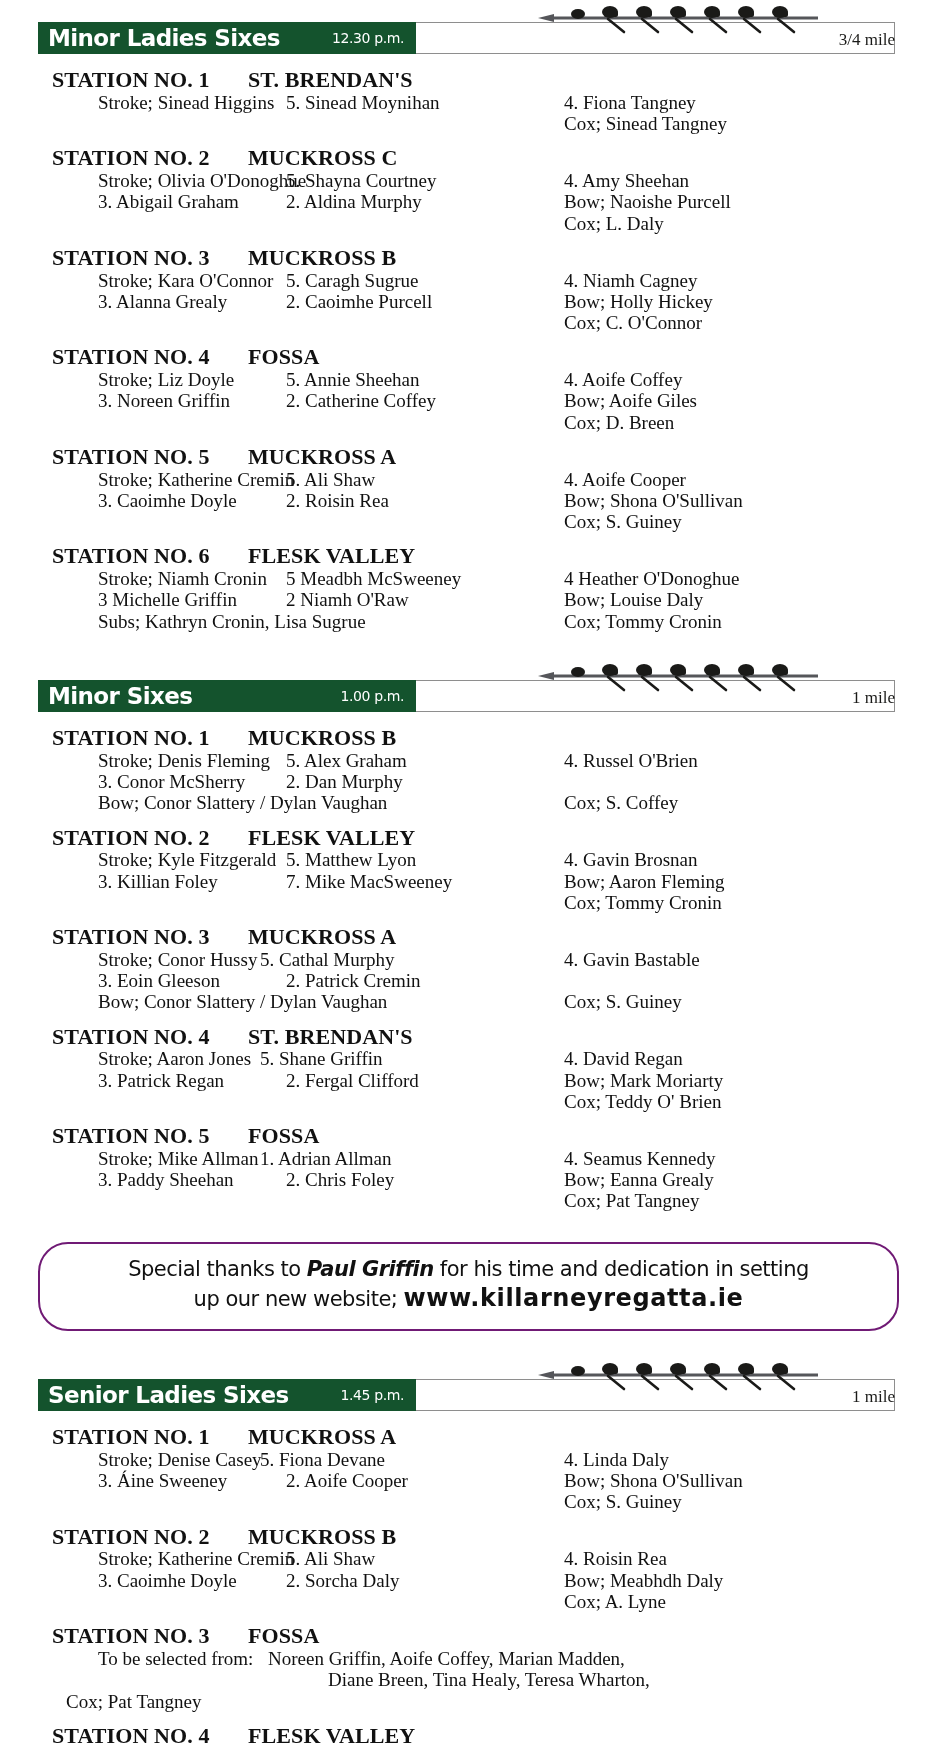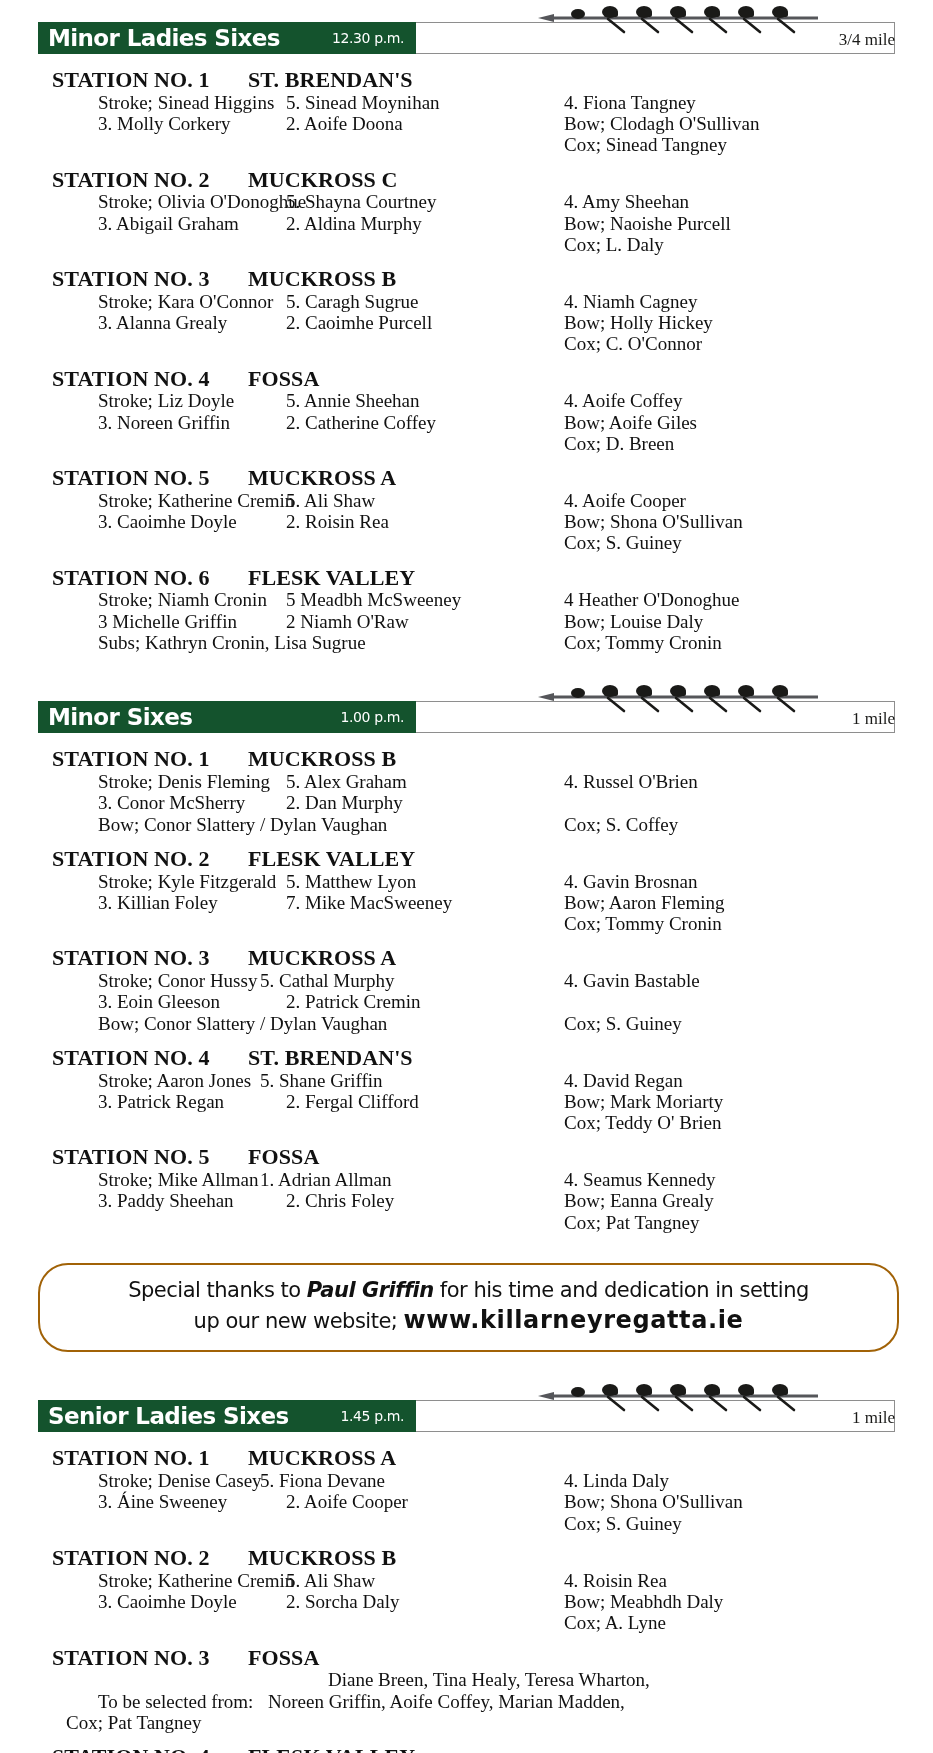--- a/index.html
+++ b/index.html
@@ -120,21 +120,21 @@
   .crew-row.tight .c2 { width: 290px; }
 
   
   .span12 { width: 512px; flex: none; padding-left: 60px; box-sizing: border-box; }
   .span-sel-label { width: 230px; flex: none; padding-left: 60px; box-sizing: border-box; }
   .sel-indent { padding-left: 290px; box-sizing: border-box; }
 
   
   .thanks-box {
     margin: 30px 34px 0 38px;
-    border: 2px solid #a16207;
+    border: 2px solid #701a75;
     border-radius: 30px;
     padding: 12px 26px 14px 26px;
     text-align: center;
     font-family: "DejaVu Sans", "Liberation Sans", sans-serif;
   }
   .thanks-line1 {
     font-size: 21px;
     line-height: 1.32;
     letter-spacing: -0.5px;
     white-space: nowrap;
@@ -199,25 +199,20 @@
       <div class="station-head">
         <span class="station-no">STATION NO. 1</span>
         <span class="station-club">ST. BRENDAN'S</span>
       </div>
       <div class="crew-row">
         <span class="c1">Stroke; Sinead Higgins</span>
         <span class="c2">5. Sinead Moynihan</span>
         <span class="c3">4. Fiona Tangney</span>
       </div>
       <div class="crew-row">
-        <span class="c1">3. Molly Corkery</span>
-        <span class="c2">2. Aoife Doona</span>
-        <span class="c3">Bow; Clodagh O'Sullivan</span>
-      </div>
-      <div class="crew-row">
         <span class="c1"></span>
         <span class="c2"></span>
         <span class="c3">Cox; Sinead Tangney</span>
       </div>
     </div>
 
     <div class="station">
       <div class="station-head">
         <span class="station-no">STATION NO. 2</span>
         <span class="station-club">MUCKROSS C</span>
@@ -566,27 +561,27 @@
         <span class="c3">Cox; A. Lyne</span>
       </div>
     </div>
 
     <div class="station">
       <div class="station-head">
         <span class="station-no">STATION NO. 3</span>
         <span class="station-club">FOSSA</span>
       </div>
       <div class="crew-row">
-        <span class="sel-indent">Diane Breen, Tina Healy, Teresa Wharton,</span>
-      </div>
-      <div class="crew-row">
         <span class="span-sel-label">To be selected from:</span>
         <span>Noreen Griffin, Aoife Coffey, Marian Madden,</span>
       </div>
       <div class="crew-row">
+        <span class="sel-indent">Diane Breen, Tina Healy, Teresa Wharton,</span>
+      </div>
+      <div class="crew-row">
         <span class="c3" style="padding-left:28px;">Cox; Pat Tangney</span>
       </div>
     </div>
 
     <div class="station">
       <div class="station-head">
         <span class="station-no">STATION NO. 4</span>
         <span class="station-club">FLESK VALLEY</span>
       </div>
 

